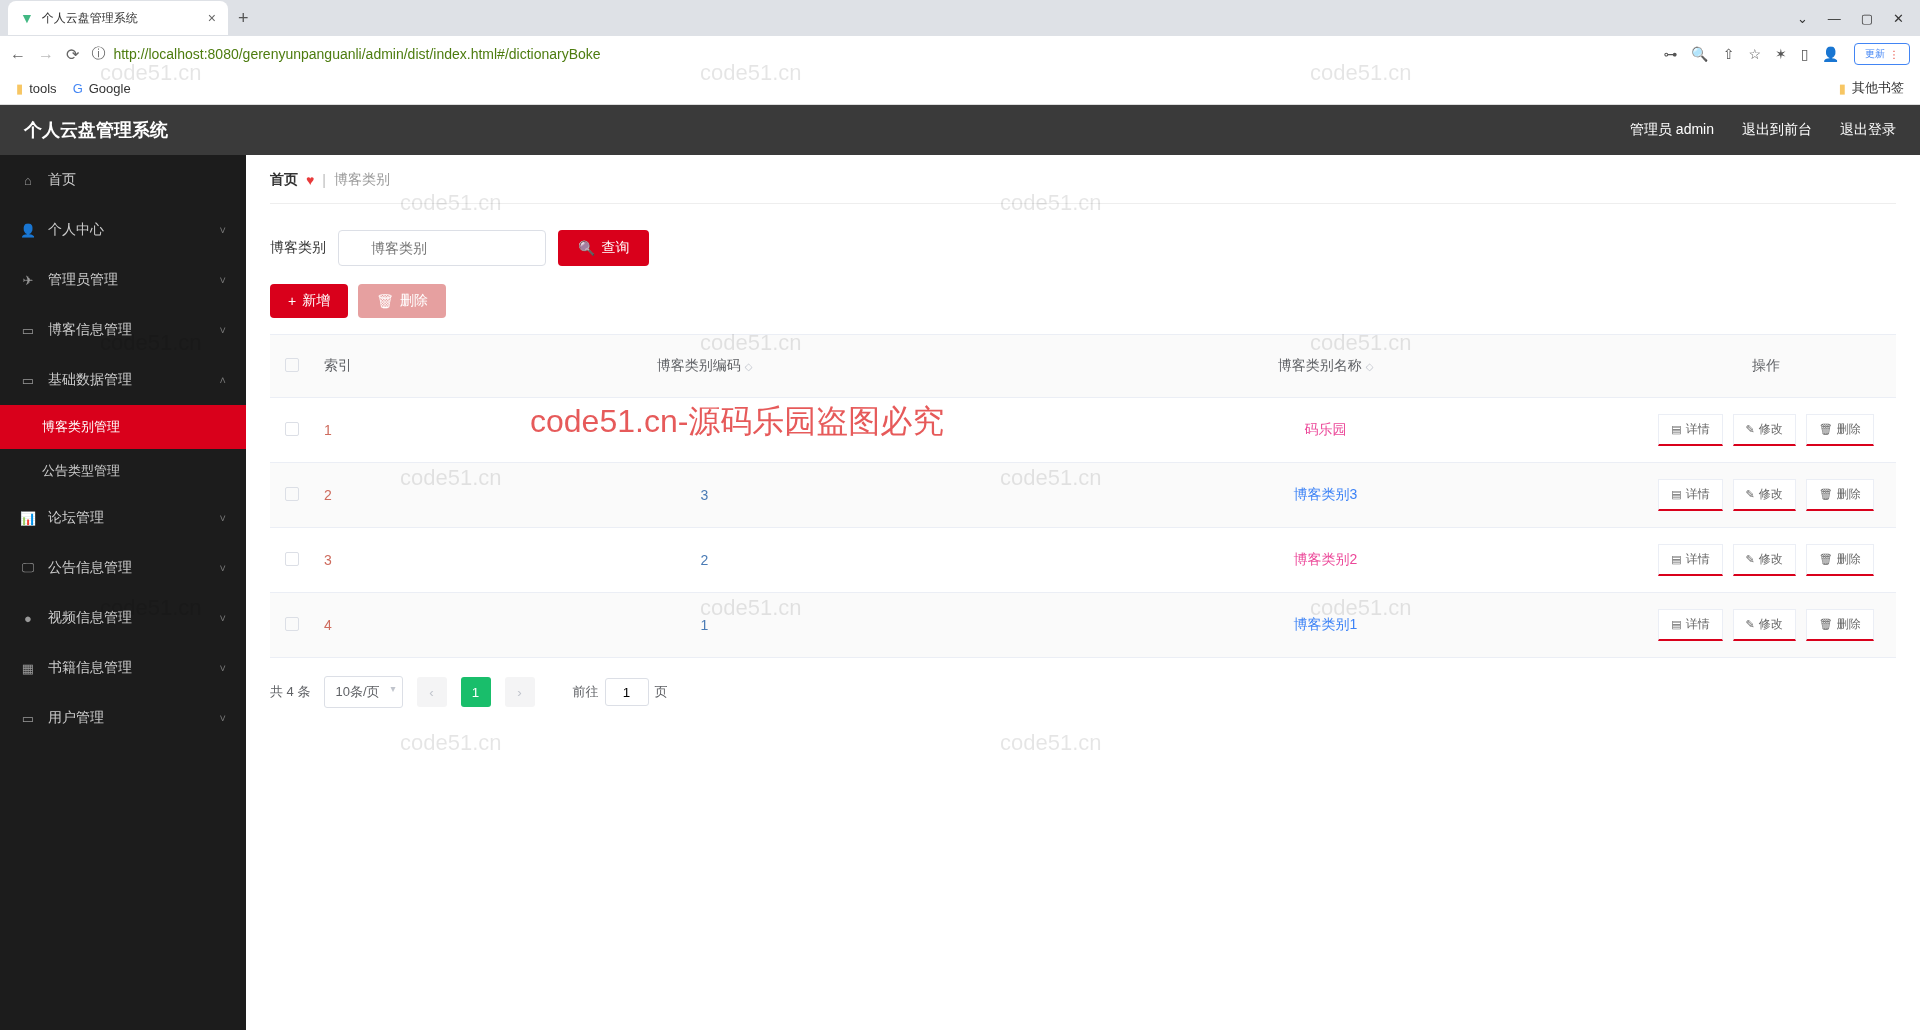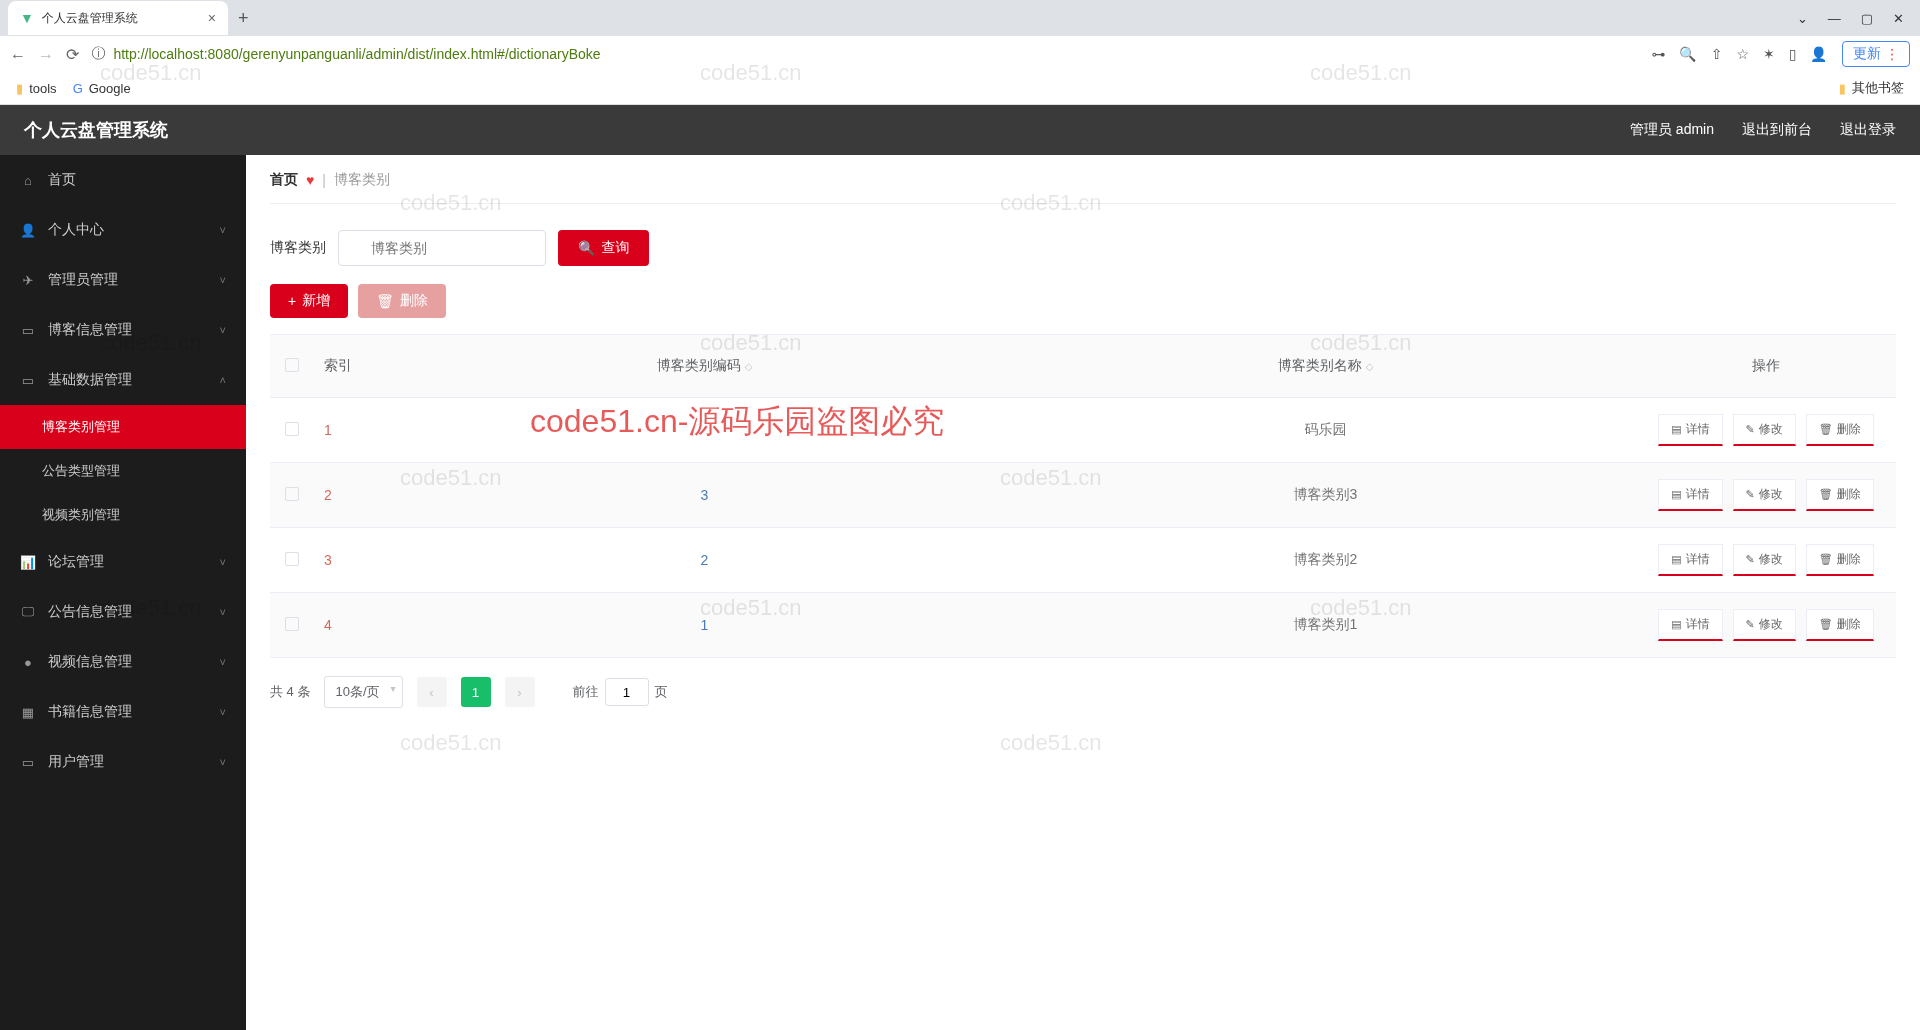--- a/index.html
+++ b/index.html
@@ -17,21 +17,21 @@
 .win-btn { cursor: pointer; font-size: 13px; }
 
 .addr-bar { display: flex; align-items: center; height: 36px; padding: 0 10px; gap: 12px; }
 .nav-btn { color: #666; cursor: pointer; font-size: 16px; }
 .nav-btn.disabled { color: #bbb; }
 .url-box { flex: 1; display: flex; align-items: center; gap: 8px; color: #333; font-size: 14px; }
 .url-icon { color: #666; }
 .url-text { color: #4d7c0f; }
 .addr-actions { display: flex; align-items: center; gap: 14px; color: #555; }
 .addr-icon { cursor: pointer; font-size: 14px; }
-.update-btn { border: 1px solid #4285f4; color: #4285f4; padding: 3px 10px; border-radius: 4px; font-size: 14px; cursor: pointer; display: flex; align-items: center; gap: 4px; }
+.update-btn { border: 1px solid #4285f4; color: #4285f4; padding: 3px 10px; border-radius: 4px; font-size: 10px; cursor: pointer; display: flex; align-items: center; gap: 4px; }
 .update-dots { color: #ea4335; }
 
 .bookmark-bar { display: flex; align-items: center; height: 32px; padding: 0 16px; gap: 16px; font-size: 13px; }
 .bm-item { display: flex; align-items: center; gap: 6px; cursor: pointer; color: #333; }
 .bm-folder-icon { color: #f7c663; }
 .bm-google { color: #4285f4; }
 .bm-right { margin-left: auto; }
 
 
 .app-header { background: #3a3a3a; color: #fff; height: 50px; display: flex; align-items: center; padding: 0 24px; }
@@ -73,22 +73,22 @@
 
 .data-table { width: 100%; border-collapse: collapse; }
 .data-table th { background: #fafafa; font-weight: normal; color: #606266; padding: 22px 10px; border-top: 1px solid #ebeef5; border-bottom: 1px solid #ebeef5; font-size: 14px; text-align: left; }
 .data-table th.center, .data-table td.center { text-align: center; }
 .data-table td { padding: 16px 10px; border-bottom: 1px solid #ebeef5; font-size: 14px; }
 .data-table tr:nth-child(even) td { background: #fafafa; }
 .sort-icons { color: #c0c4cc; font-size: 10px; margin-left: 4px; }
 .chk { width: 14px; height: 14px; border: 1px solid #dcdfe6; border-radius: 2px; display: inline-block; cursor: pointer; }
 .idx-cell { color: #ce6b5d; }
 .code-cell { color: #4a7bb5; }
-.name-cell { color: #737373; }
-.name-cell.blue { color: #737373; }
+.name-cell { color: #ec4899; }
+.name-cell.blue { color: #3b82f6; }
 .op-btn { border: 1px solid #ebeef5; background: #fff; padding: 6px 12px; font-size: 12px; cursor: pointer; border-bottom: 2px solid #d9001b; color: #666; display: inline-flex; align-items: center; gap: 4px; margin: 0 3px; }
 .op-icon { font-size: 11px; }
 
 
 .pagination { display: flex; align-items: center; gap: 14px; margin-top: 18px; font-size: 13px; color: #606266; }
 .page-total { }
 .page-size-select { border: 1px solid #dcdfe6; padding: 6px 22px 6px 10px; border-radius: 3px; cursor: pointer; position: relative; }
 .page-size-select::after { content: '▾'; position: absolute; right: 6px; color: #c0c4cc; font-size: 10px; }
 .pg-btn { width: 30px; height: 30px; border: none; background: #f4f4f5; color: #c0c4cc; border-radius: 3px; cursor: pointer; }
 .pg-num { width: 30px; height: 30px; border: none; background: #19be6b; color: #fff; border-radius: 3px; cursor: pointer; }
@@ -187,21 +187,20 @@
     <span class="label">博客信息管理</span>
     <span class="chevron">˅</span>
         </div>
         <div class="menu-item">
           <span class="icon">▭</span>
     <span class="label">基础数据管理</span>
     <span class="chevron">˄</span>
         </div>
         <div class="submenu-item active">博客类别管理</div>
         <div class="submenu-item">公告类型管理</div>
-        <div class="submenu-item">视频类别管理</div>
         <div class="menu-item">
           <span class="icon">📊</span>
     <span class="label">论坛管理</span>
     <span class="chevron">˅</span>
         </div>
         <div class="menu-item">
           <span class="icon">🖵</span>
     <span class="label">公告信息管理</span>
     <span class="chevron">˅</span>
         </div>

